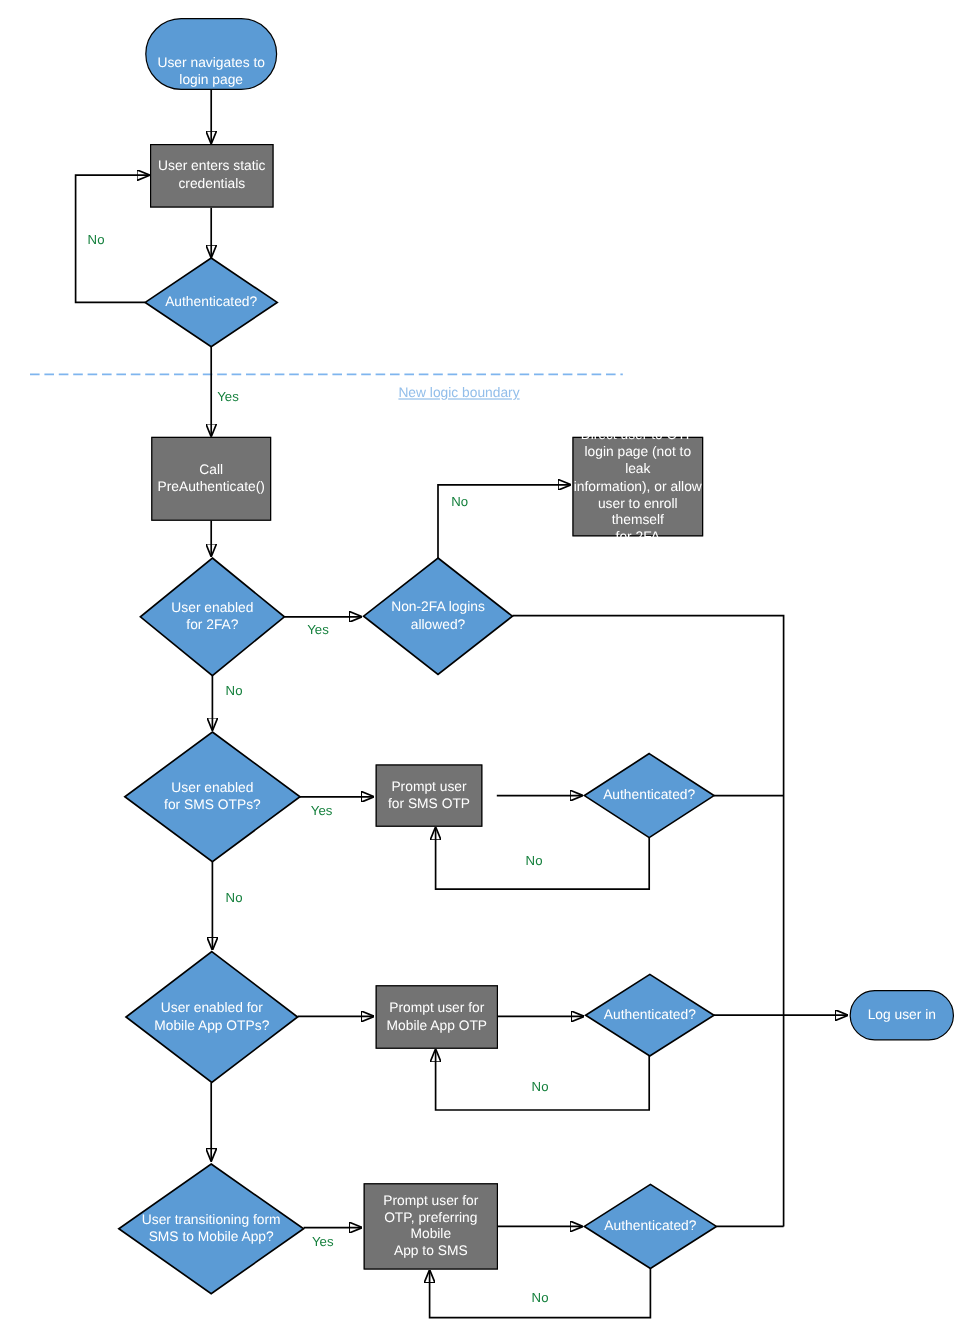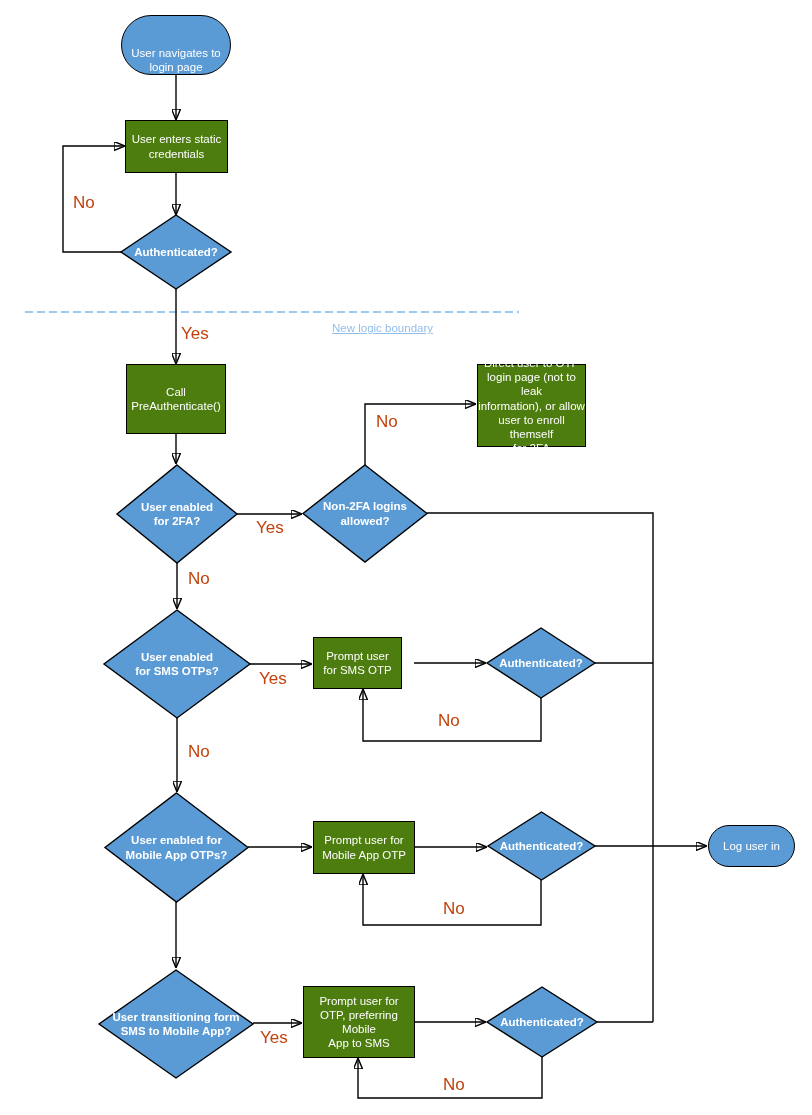--- a/index.html
+++ b/index.html
@@ -14,29 +14,29 @@
   svg.edges path{fill:none;stroke:#000000;stroke-width:1.4;}
   svg.edges path.boundary{stroke:#7FB5EE;stroke-width:1.4;stroke-dasharray:8 4;}
   .node{
     position:absolute;
     display:flex;align-items:center;justify-content:center;
     box-sizing:border-box;
     color:#ffffff;
     font-size:11.5px;line-height:1.22;
     text-align:center;white-space:pre-line;
   }
-  .proc{background:#4d7c0f;border:1.4px solid #000000;}
+  .proc{background:#737373;border:1.4px solid #000000;}
   .term{background:#5B9BD5;border:1.4px solid #000000;border-radius:999px;}
-  .diamond{background:transparent;border:none;font-weight:bold;}
+  .diamond{background:transparent;border:none;}
   .diamond > svg{position:absolute;left:0;top:0;width:100%;height:100%;overflow:visible;}
   .diamond polygon{fill:#5B9BD5;stroke:#000000;stroke-width:1.4;vector-effect:non-scaling-stroke;}
   .dlabel{position:relative;z-index:2;}
   .edge-label{
     position:absolute;
-    color:#c2410c;font-size:17px;line-height:1.1;
+    color:#15803d;font-size:11px;line-height:1.1;
     white-space:nowrap;
   }
   .boundary-label{
     position:absolute;left:332px;top:322px;
     color:#92BEEA;font-size:11.5px;white-space:nowrap;text-decoration:underline;
   }
 </style>
 </head>
 <body>
 

